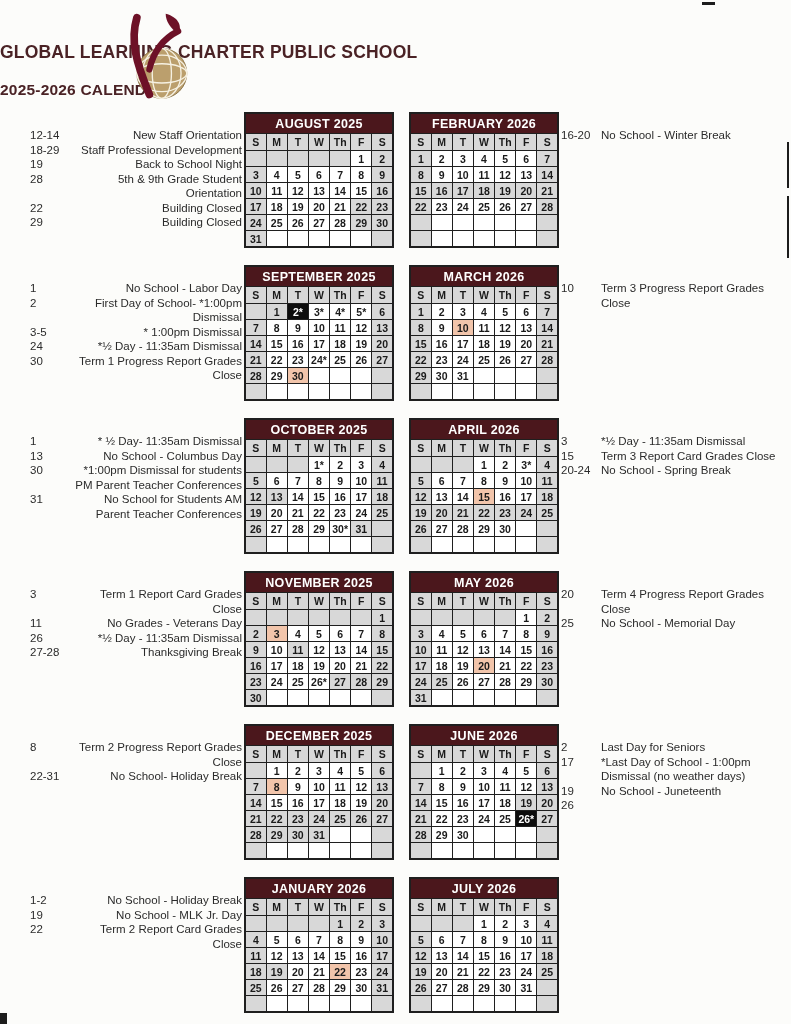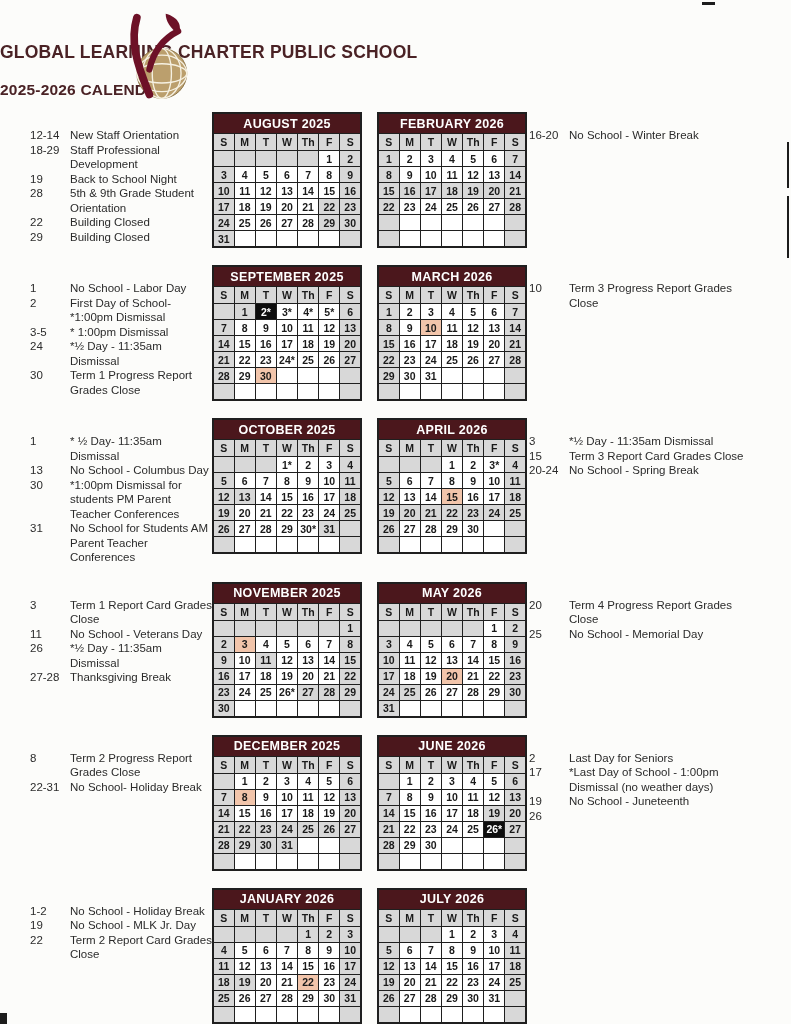--- a/index.html
+++ b/index.html
@@ -12,25 +12,25 @@
   
   .header{position:relative;height:112px;}
   .logo{position:absolute;left:110px;top:10px;}
   .header-text{text-align:left;padding-top:42px;}
   .school-name{font-size:17.5px;font-weight:bold;color:#4a2225;letter-spacing:.2px;}
   .cal-year{font-size:15.5px;font-weight:bold;color:#4a2225;margin-top:18px;letter-spacing:.2px;}
   
   .rows{padding:0;}
   .month-row{display:flex;align-items:flex-start;margin-bottom:17px;}
   .notes{box-sizing:border-box;padding-top:16px;font-size:11.5px;line-height:14.5px;color:var(--ink);}
-  .left-notes{width:212px;padding-left:30px;}
+  .left-notes{width:244px;padding-left:30px;}
   .right-notes{flex:1;padding-left:2px;}
   .note{display:flex;}
   .note-dates{flex:none;width:40px;}
-  .left-notes .note-text{width:172px;}
+  .left-notes .note-text{width:172px;text-align:right;}
   .right-notes .note-text{width:176px;}
   
   table.cal{border-collapse:collapse;width:150px;table-layout:fixed;background:#5eead4;
             border:2px solid var(--border);flex:none;}
   table.cal + table.cal{margin-left:15px;}
   .cal th,.cal td{border:1px solid var(--border);padding:0;text-align:center;overflow:hidden;}
   .cal .cal-title{background:var(--maroon);color:#fff;font-size:12.5px;font-weight:bold;
                   height:19px;letter-spacing:.3px;}
   .cal td{height:15px;font-size:10.5px;font-weight:bold;color:#1a1a1a;background:#fff;}
   .cal td.dh{background:var(--gray);height:16px;font-size:10.5px;}
@@ -591,21 +591,21 @@
         </div>
       </div>
       <div class="month-row">
         <div class="notes left-notes">
           <div class="note">
             <span class="note-dates">3</span>
             <span class="note-text">Term 1 Report Card Grades Close</span>
           </div>
           <div class="note">
             <span class="note-dates">11</span>
-            <span class="note-text">No School - Veterans Day</span>
+            <span class="note-text">No Grades - Veterans Day</span>
           </div>
           <div class="note">
             <span class="note-dates">26</span>
             <span class="note-text">*½ Day - 11:35am Dismissal</span>
           </div>
           <div class="note">
             <span class="note-dates">27-28</span>
             <span class="note-text">Thanksgiving Break</span>
           </div>
         </div>

